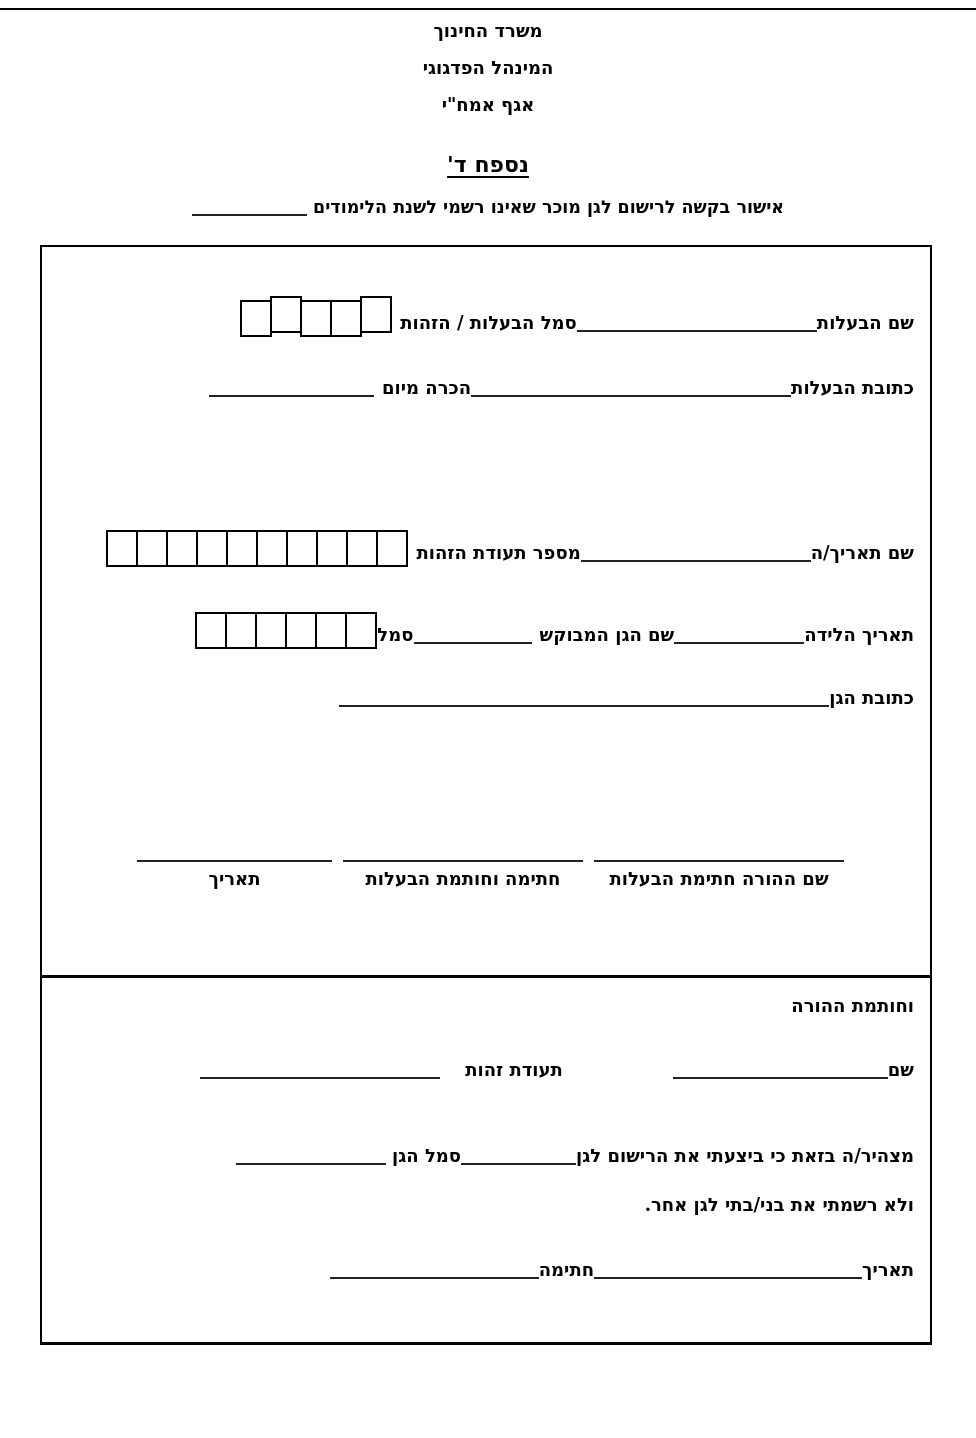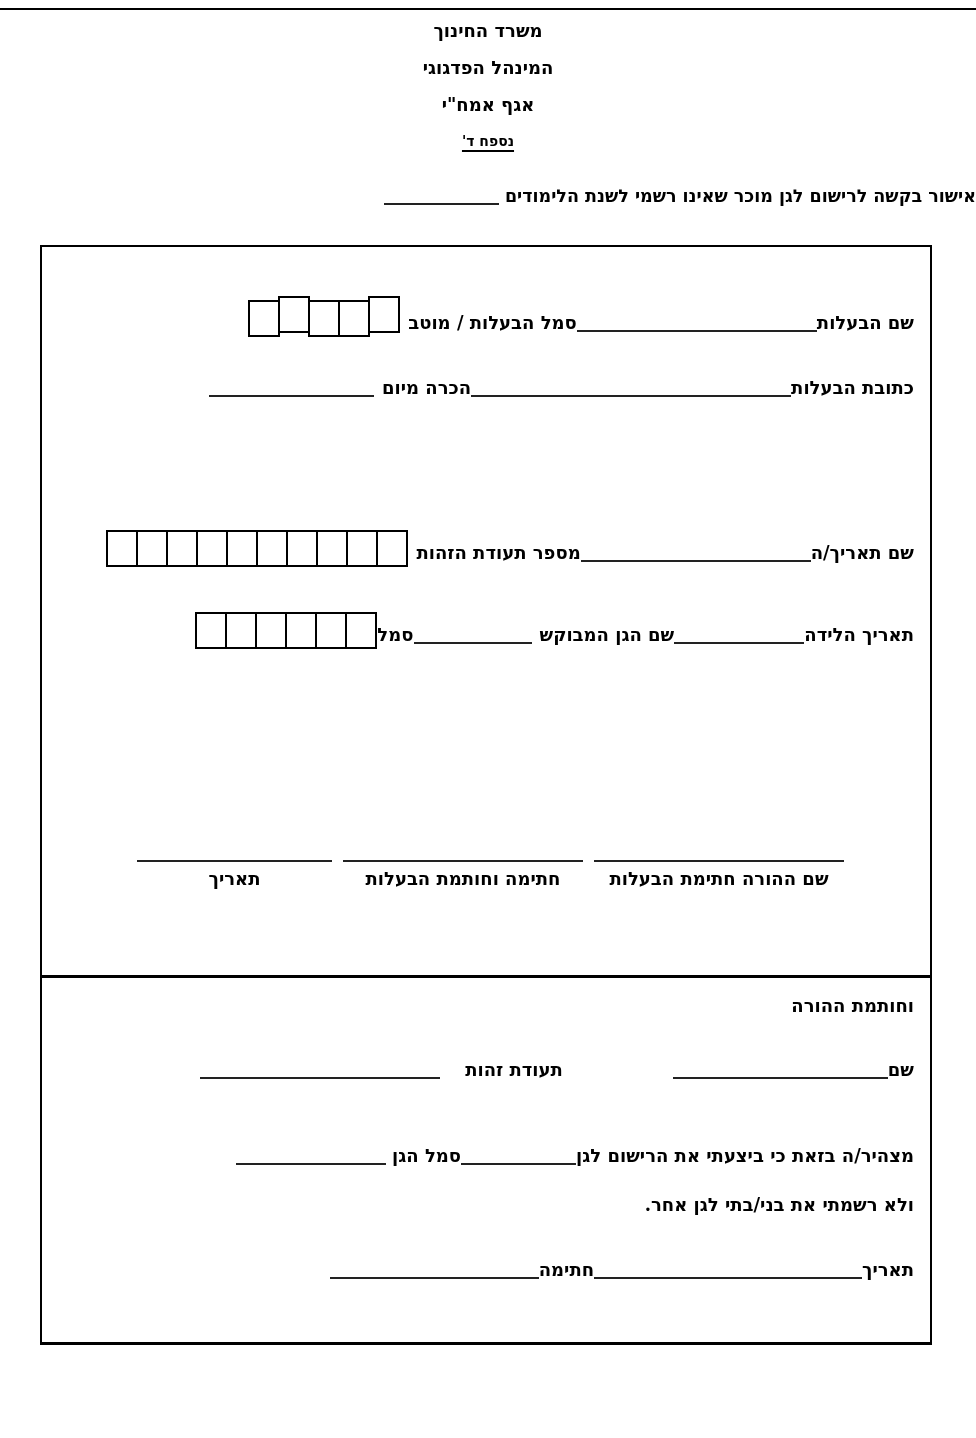--- a/index.html
+++ b/index.html
@@ -9,22 +9,22 @@
     background:#ffffff;
     font-family:"DejaVu Serif","DejaVu Sans",serif;
     font-weight:bold;
     color:#000;
     direction:rtl;
     overflow:hidden;
   }
   .top-rule{position:absolute;top:8px;left:0;right:0;border-top:2px solid #000;}
   .hdr{position:absolute;top:20px;left:0;right:0;text-align:center;}
   .h-line{font-size:18px;line-height:22px;margin-bottom:15px;}
-  .title{font-size:14px;text-decoration:underline;text-decoration-thickness:2px;text-underline-offset:4px;display:inline-block;margin-top:2px;}
-  .subtitle{font-size:17.5px;margin-top:36px;text-align:right;}
+  .title{font-size:22px;text-decoration:underline;text-decoration-thickness:2px;text-underline-offset:4px;display:inline-block;margin-top:20px;}
+  .subtitle{font-size:17.5px;margin-top:20px;}
   .fl{display:inline-block;height:1px;border-bottom:2px solid #222;transform:translateY(3px);}
   .formbox{
     position:absolute;left:40px;top:245px;width:892px;height:1100px;
     border:2px solid #000;border-bottom-width:3px;box-sizing:border-box;
   }
   .row{
     position:absolute;right:16px;left:16px;
     display:flex;align-items:baseline;
     font-size:18px;white-space:nowrap;
   }
@@ -63,21 +63,21 @@
       <span>אישור בקשה לרישום לגן מוכר שאינו רשמי לשנת הלימודים</span>
       <span class="fl w115"></span>
     </div>
   </header>
 
   <section class="formbox">
 
     <div class="row" style="top:45px">
       <span>שם הבעלות</span>
       <span class="fl w240"></span>
-      <span class="gap8">סמל הבעלות / מוטב</span>
+      <span class="gap8">סמל הבעלות / הזהות</span>
       <span class="cells irr gap12">
           <span class="cell"></span>
           <span class="cell"></span>
           <span class="cell"></span>
           <span class="cell"></span>
           <span class="cell"></span>
         </span>
     </div>
 
     <div class="row" style="top:130px">
@@ -115,20 +115,24 @@
       <span class="cells gap18">
           <span class="cell"></span>
           <span class="cell"></span>
           <span class="cell"></span>
           <span class="cell"></span>
           <span class="cell"></span>
           <span class="cell"></span>
         </span>
     </div>
 
+    <div class="row" style="top:440px">
+      <span>כתובת הגן</span>
+      <span class="fl w490"></span>
+    </div>
 
 
     <div class="sig-row">
       <div class="sig-col">
         <span class="fl w250"></span>
         <span class="sig-label">שם ההורה חתימת הבעלות</span>
       </div>
       <div class="sig-col">
         <span class="fl w240"></span>
         <span class="sig-label">חתימה וחותמת הבעלות</span>

